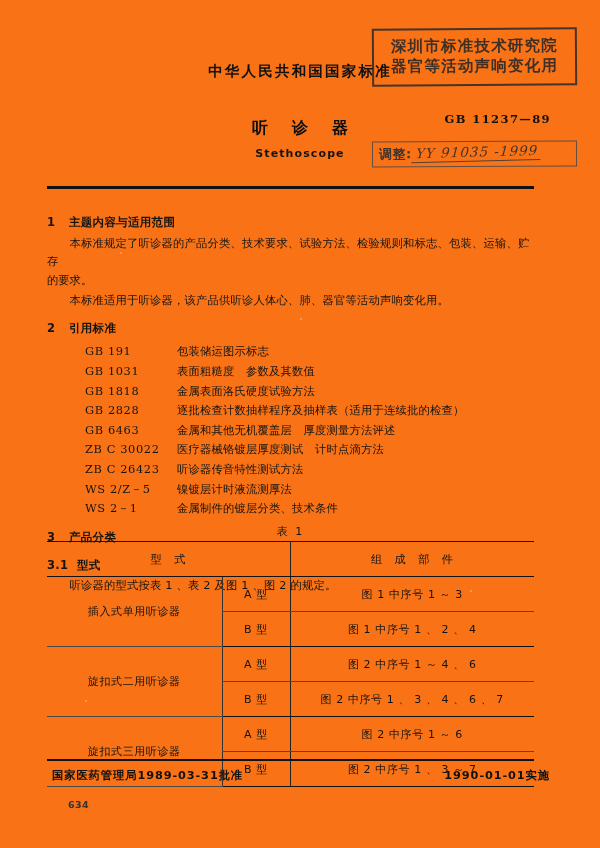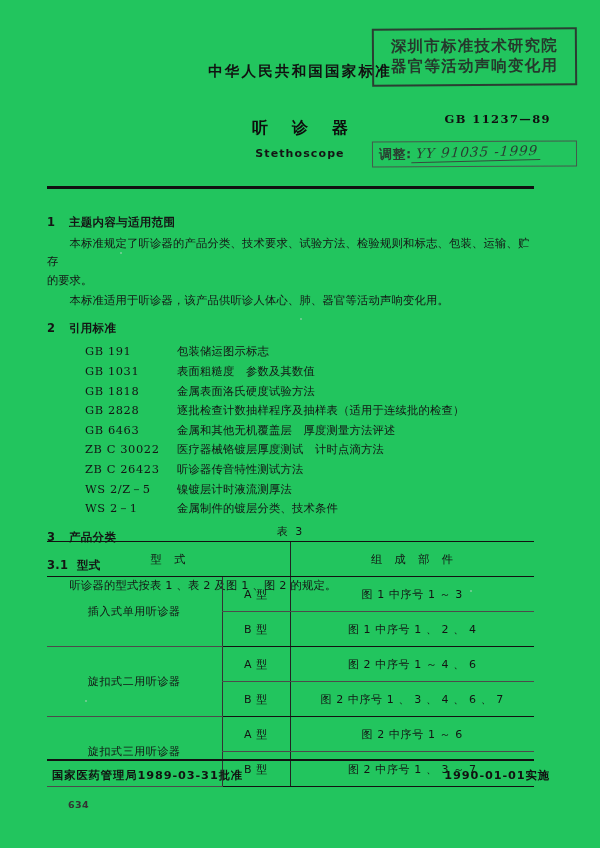--- a/index.html
+++ b/index.html
@@ -12,21 +12,21 @@
     height: 848px;
     position: relative;
     font-family: "DejaVu Sans", "Liberation Sans", sans-serif;
     color: #1a1a1a;
     overflow: hidden;
   }
 
   .page {
     position: absolute;
     inset: 0;
-    background: #22c55e;
+    background: #f97316;
   }
 
   
   .std-org {
     position: absolute;
     left: 0; right: 0;
     top: 62px;
     text-align: center;
     font-size: 14.5px;
     font-weight: 700;
@@ -360,21 +360,21 @@
       <span class="num">3</span><span>产品分类</span>
     </div>
 
     <div class="sec-head sec-head-sub">
       <span class="num">3.1</span><span>型式</span>
     </div>
     <div class="para">听诊器的型式按表 1 、表 2 及图 1 、图 2 的规定。</div>
   </div>
 
   <div class="table-wrap">
-    <div class="table-caption">表 3</div>
+    <div class="table-caption">表 1</div>
     <table class="t1">
       <colgroup>
         <col class="col-type">
           <col class="col-model">
           <col class="col-parts">
       </colgroup>
       <tbody>
           <tr class="th-row">
         <th colspan="2">型　式</th>
         <th class="v-main">组　成　部　件</th>

